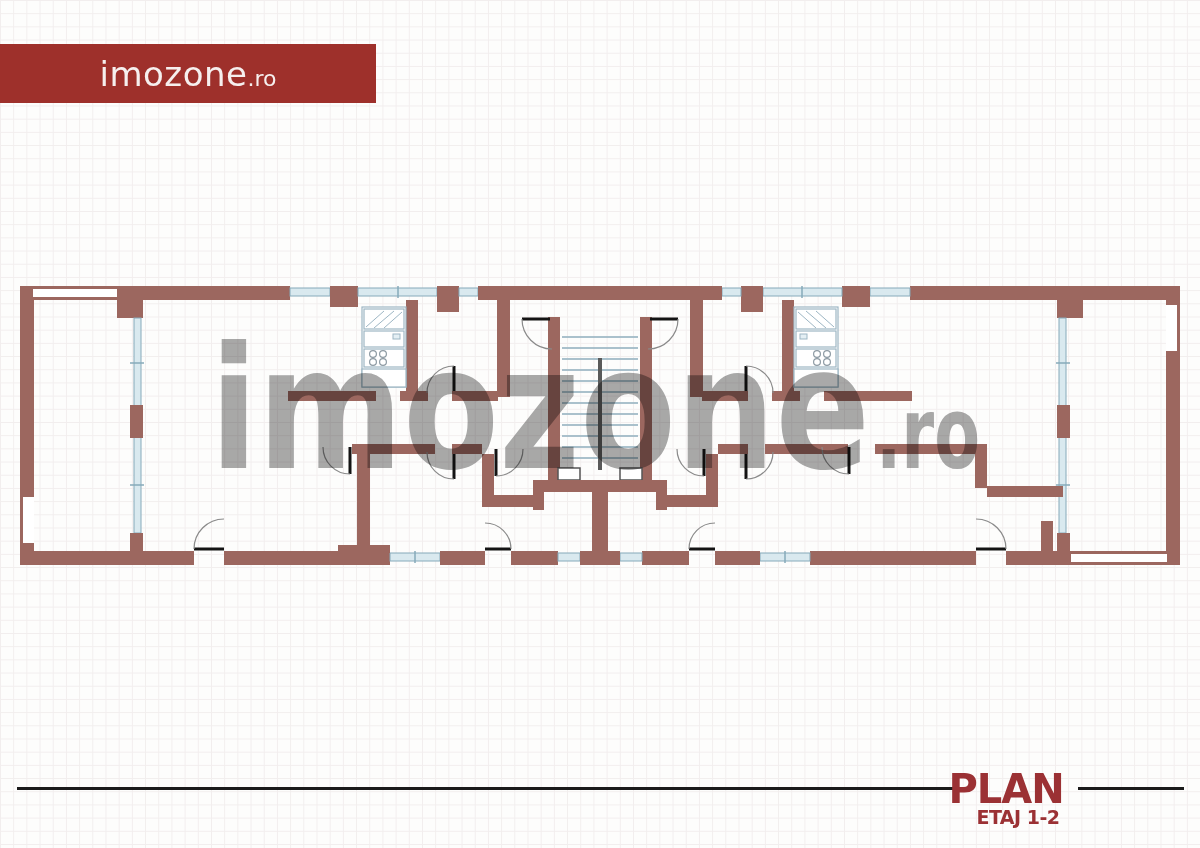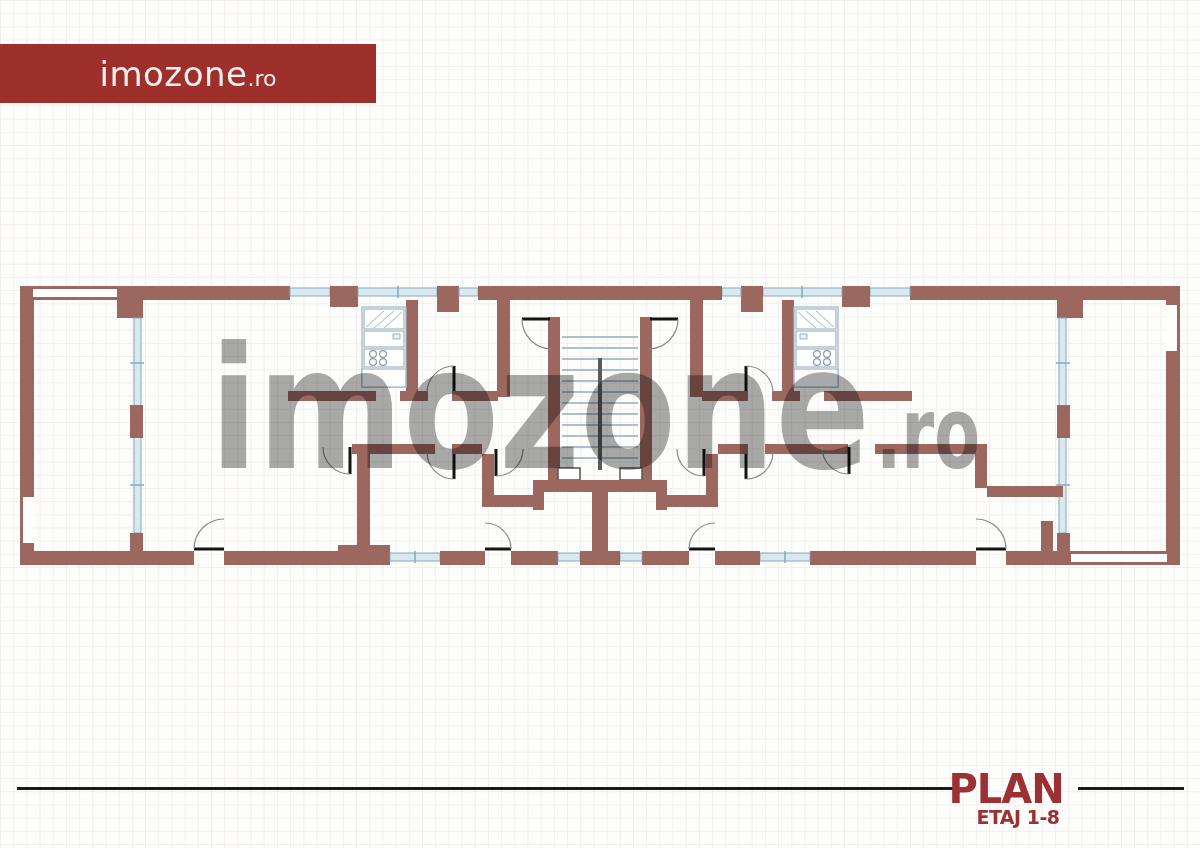--- a/index.html
+++ b/index.html
@@ -184,15 +184,15 @@
   <div class="logo-banner">
     <div class="logo">
       <span class="logo-main">imozone</span>
         <span class="logo-suffix">.ro</span>
     </div>
   </div>
 
   <div class="fline fline-left"></div>
   <div class="fline fline-right"></div>
   <div class="plan-title">PLAN</div>
-  <div class="plan-subtitle">ETAJ 1-8</div>
+  <div class="plan-subtitle">ETAJ 1-2</div>
 
 </div>
 
 </body></html>

